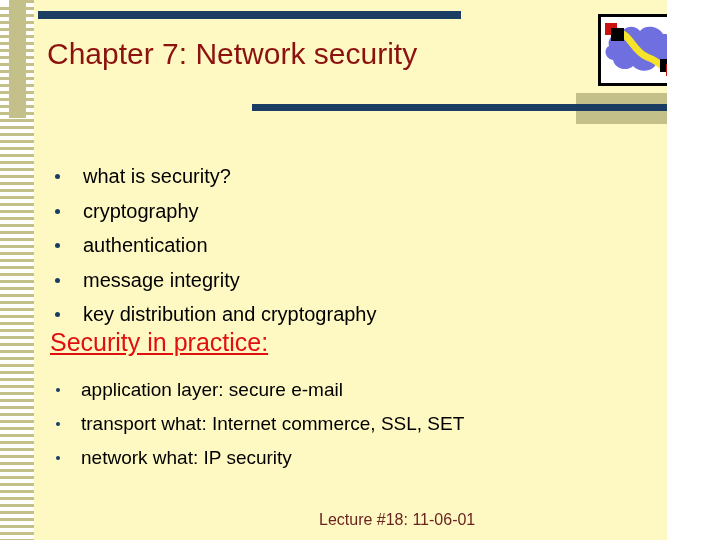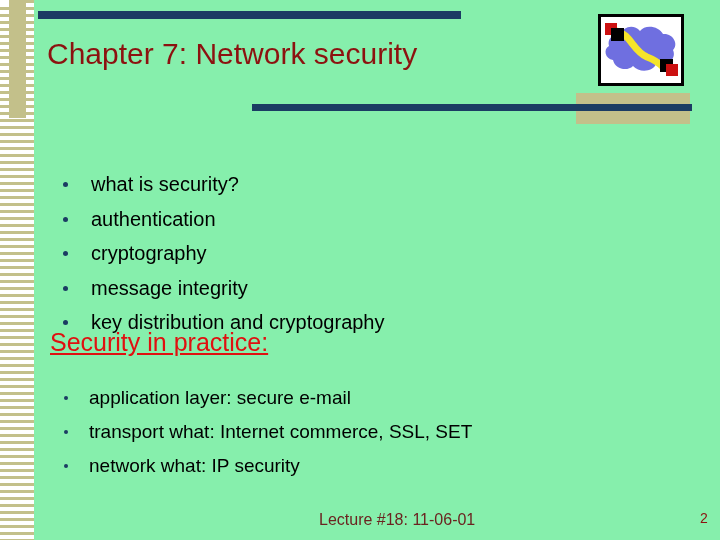--- a/index.html
+++ b/index.html
@@ -11,23 +11,23 @@
     width: 720px;
     height: 540px;
     overflow: hidden;
     font-family: "Liberation Sans", sans-serif;
     position: relative;
   }
 
   #slide {
     position: absolute;
     left: 0; top: 0;
-    width: 720px;
+    width: 667px;
     height: 540px;
-    background: #86efac;
+    background: #fef9c3;
     overflow: hidden;
   }
 
   
   .left-stripes {
     position: absolute;
     left: 0;
     top: 0;
     width: 34px;
     height: 540px;
@@ -119,21 +119,21 @@
     text-decoration: underline;
     white-space: nowrap;
     line-height: 28px;
   }
   #heading-foundations { left: 50px; top: 108px; }
   #heading-practice   { left: 50px; top: 328px; }
 
   
   .bullet-list {
     position: absolute;
-    margin: 12px;
+    margin: 4px;
     padding: 0;
     list-style: none;
   }
   .bullet-list li {
     position: relative;
     color: #000000;
     white-space: nowrap;
   }
   .bullet-list li .bullet-dot {
     position: absolute;
@@ -223,25 +223,25 @@
   <div class="slide-title">Chapter 7: Network security</div>
 
 
   <ul class="bullet-list" id="list-foundations">
     <li>
       <span class="bullet-dot"></span>
       <span>what is security?</span>
     </li>
     <li>
       <span class="bullet-dot"></span>
+      <span>cryptography</span>
+    </li>
+    <li>
+      <span class="bullet-dot"></span>
       <span>authentication</span>
-    </li>
-    <li>
-      <span class="bullet-dot"></span>
-      <span>cryptography</span>
     </li>
     <li>
       <span class="bullet-dot"></span>
       <span>message integrity</span>
     </li>
     <li>
       <span class="bullet-dot"></span>
       <span>key distribution and cryptography</span>
     </li>
   </ul>

